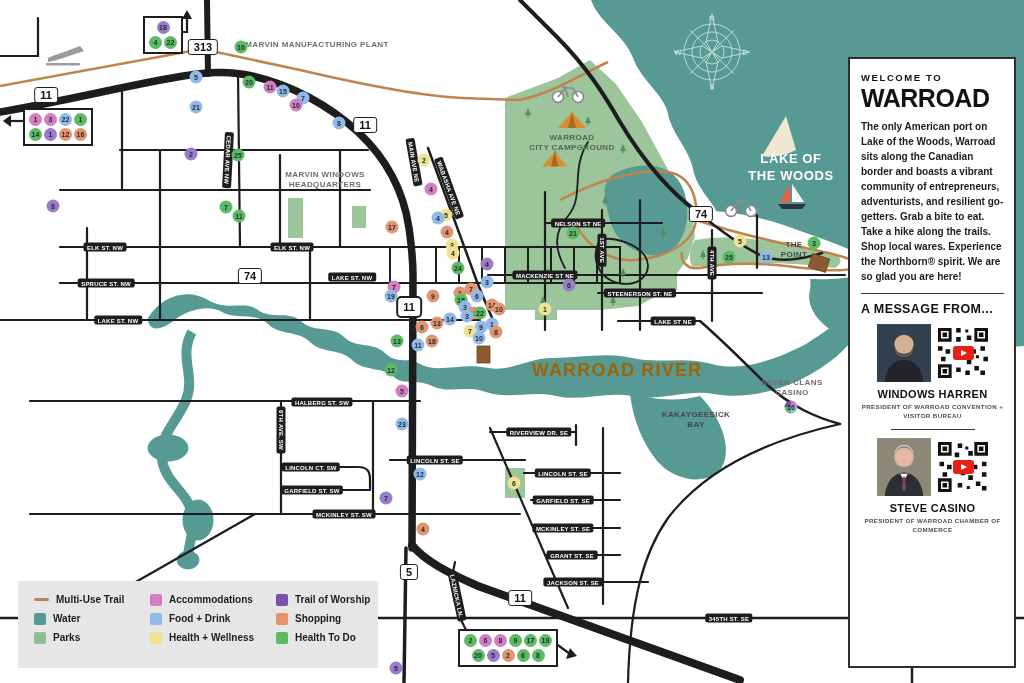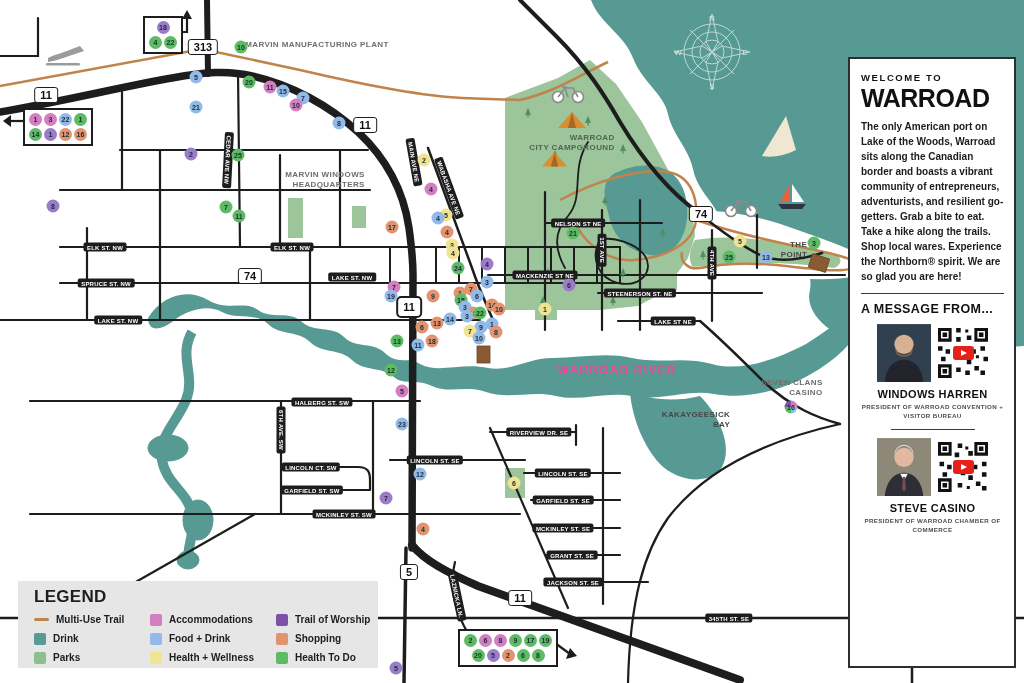--- a/index.html
+++ b/index.html
@@ -1,26 +1,26 @@
 <!DOCTYPE html>
 <html><head>
 <meta charset="utf-8">
 <style>
   html,body{margin:0;padding:0;background:#fff;}
   #stage{position:relative;width:1024px;height:683px;background:#ffffff;overflow:hidden;
          font-family:"Liberation Sans",sans-serif;}
   #map-svg{position:absolute;left:0;top:0;z-index:1;}
 
-  .area-label{position:absolute;transform:translate(-50%,-50%);text-align:right;
+  .area-label{position:absolute;transform:translate(-50%,-50%);text-align:center;
     white-space:pre-line;line-height:1.3;z-index:3;pointer-events:none;font-weight:700;}
   .s-gray{color:#6e6e6e;font-size:8px;letter-spacing:.4px;}
   .s-camp{color:#53654f;font-size:8px;letter-spacing:.4px;}
   .s-dark{color:#474747;font-size:8px;letter-spacing:.4px;}
   .s-lake{color:#ffffff;font-size:13px;font-weight:800;letter-spacing:.6px;}
-  .s-river{color:#ec4899;font-size:12px;font-weight:800;letter-spacing:1.2px;}
+  .s-river{color:#a16207;font-size:18px;font-weight:800;letter-spacing:1.2px;}
 
   .street-sign{position:absolute;background:#1d1d1d;color:#fff;font-size:6px;font-weight:700;
     padding:1.5px 3.5px;border-radius:2px;letter-spacing:.2px;white-space:nowrap;z-index:4;}
   .shield{position:absolute;background:#fff;border:1.8px solid #1d1d1d;border-radius:3px;
     color:#111;font-weight:800;font-size:11px;padding:1px 5px;transform:translate(-50%,-50%);
     z-index:4;white-space:nowrap;}
   .shield.big{font-size:11px;padding:3px 5px;border-width:2.5px;border-radius:5px;}
 
   .marker{position:absolute;width:13px;height:13px;border-radius:50%;display:flex;align-items:center;
     justify-content:center;font-size:7px;font-weight:800;color:#1e2a38;
@@ -196,29 +196,28 @@
   <svg class="box-arrow" style="left:2px;top:113px" width="24" height="16">
     <path d="M22,8 H7" stroke="#1d1d1d" stroke-width="2.2" fill="none"></path>
     <polygon points="9,2 9,14 1,8" fill="#1d1d1d"></polygon>
   </svg>
   <svg class="box-arrow" style="left:552px;top:640px" width="30" height="28">
     <path d="M3,3 L18,14" stroke="#1d1d1d" stroke-width="2.2" fill="none"></path>
     <polygon points="14,19 25,16 18,8" fill="#1d1d1d"></polygon>
   </svg>
 
   <div id="legend">
-    <div class="legend-title">LEGEND</div>
     <div class="legend-grid">
         <div class="legend-item">
           <span class="sw-line" style="background: rgb(193, 131, 76);"></span>
           <span class="lbl">Multi-Use Trail</span>
         </div>
         <div class="legend-item">
           <span class="sw-square" style="background: rgb(87, 154, 148);"></span>
-          <span class="lbl">Drink</span>
+          <span class="lbl">Water</span>
         </div>
         <div class="legend-item">
           <span class="sw-square" style="background: rgb(143, 191, 143);"></span>
           <span class="lbl">Parks</span>
         </div>
         <div class="legend-item">
           <span class="sw-square" style="background: rgb(210, 126, 192);"></span>
           <span class="lbl">Accommodations</span>
         </div>
         <div class="legend-item">
@@ -298,20 +297,22 @@
       <div class="person-name">STEVE CASINO</div>
       <div class="person-role">PRESIDENT OF WARROAD CHAMBER OF COMMERCE</div>
     </div>
   </div>
 
 <div class="area-label s-gray" style="left: 317px; top: 45px;">MARVIN MANUFACTURING PLANT</div>
     <div class="area-label s-gray" style="left: 325px; top: 180px;">MARVIN WINDOWS
 HEADQUARTERS</div>
     <div class="area-label s-camp" style="left: 572px; top: 143px;">WARROAD
 CITY CAMPGROUND</div>
+    <div class="area-label s-lake" style="left: 791px; top: 168px;">LAKE OF
+THE WOODS</div>
     <div class="area-label s-dark" style="left: 794px; top: 250px;">THE
 POINT</div>
     <div class="area-label s-river" style="left: 617px; top: 371px;">WARROAD RIVER</div>
     <div class="area-label s-gray" style="left: 792px; top: 388px;">SEVEN CLANS
 CASINO</div>
     <div class="area-label s-dark" style="left: 696px; top: 420px;">KAKAYGEESICK
 BAY</div>
     <div class="street-sign" style="left: 105px; top: 247px; transform: translate(-50%, -50%) rotate(0deg);">ELK ST. NW</div>
     <div class="street-sign" style="left: 292px; top: 247px; transform: translate(-50%, -50%) rotate(0deg);">ELK ST. NW</div>
     <div class="street-sign" style="left: 106px; top: 283px; transform: translate(-50%, -50%) rotate(0deg);">SPRUCE ST. NW</div>

